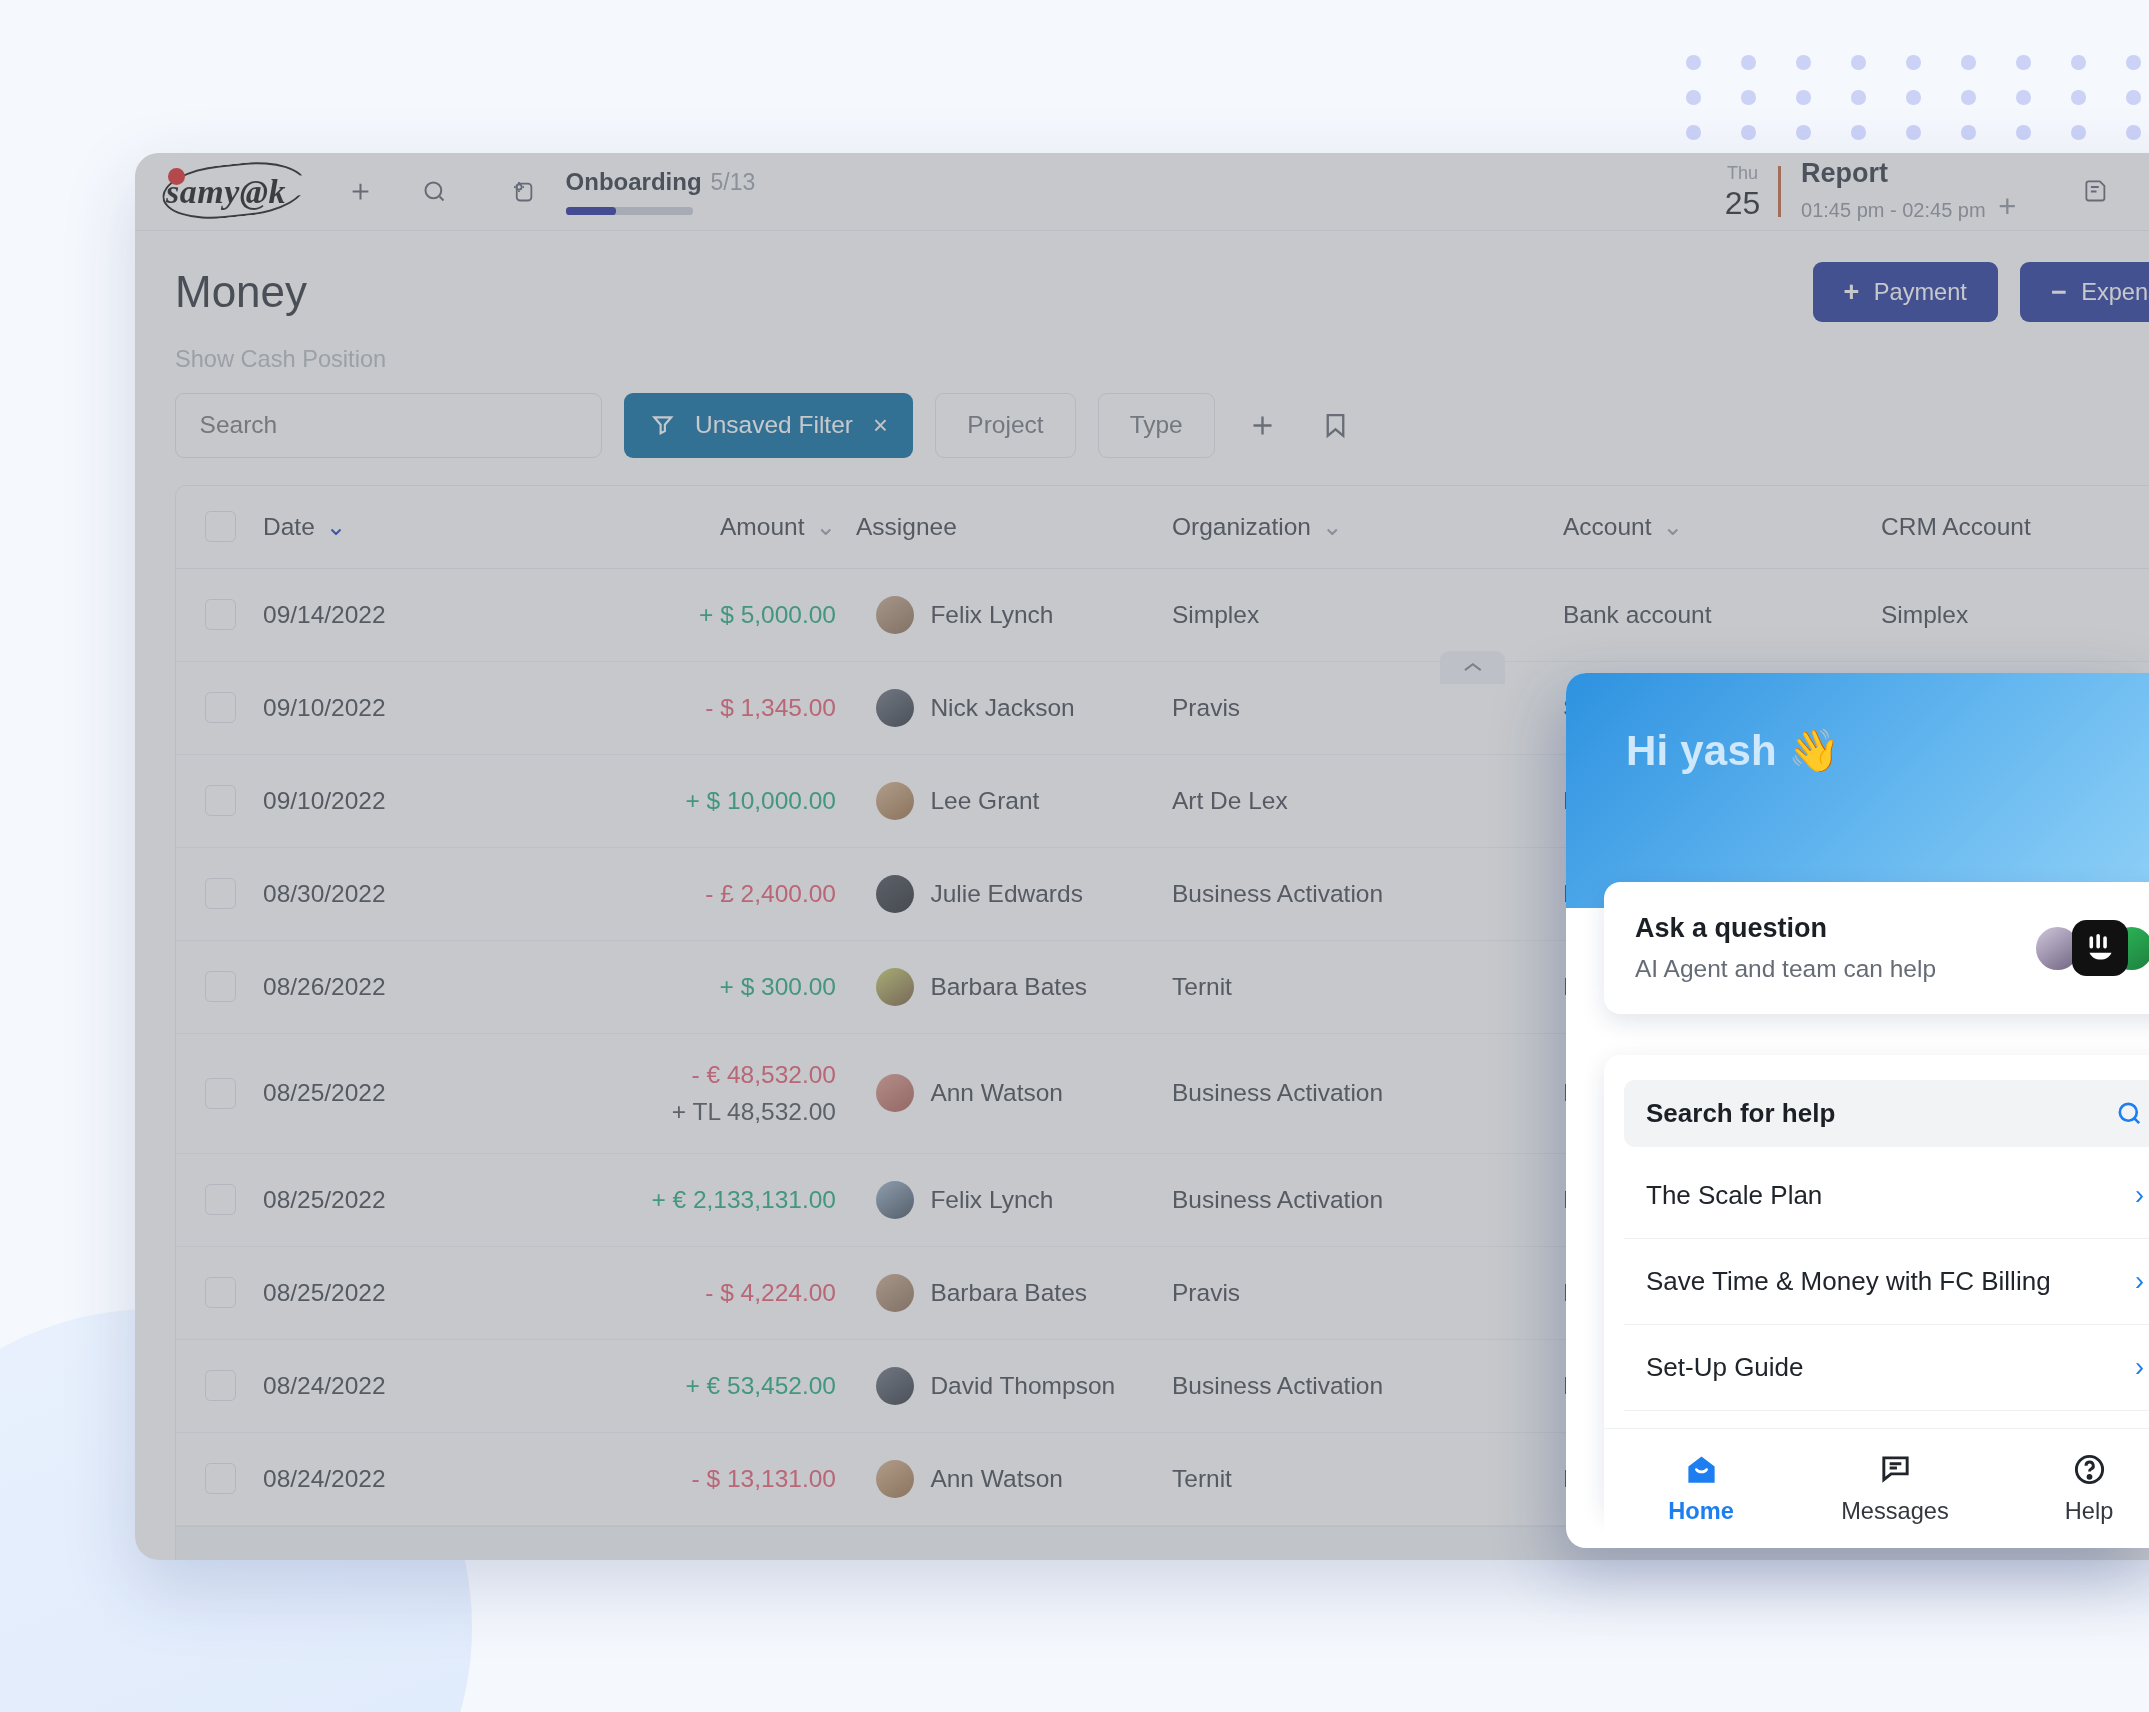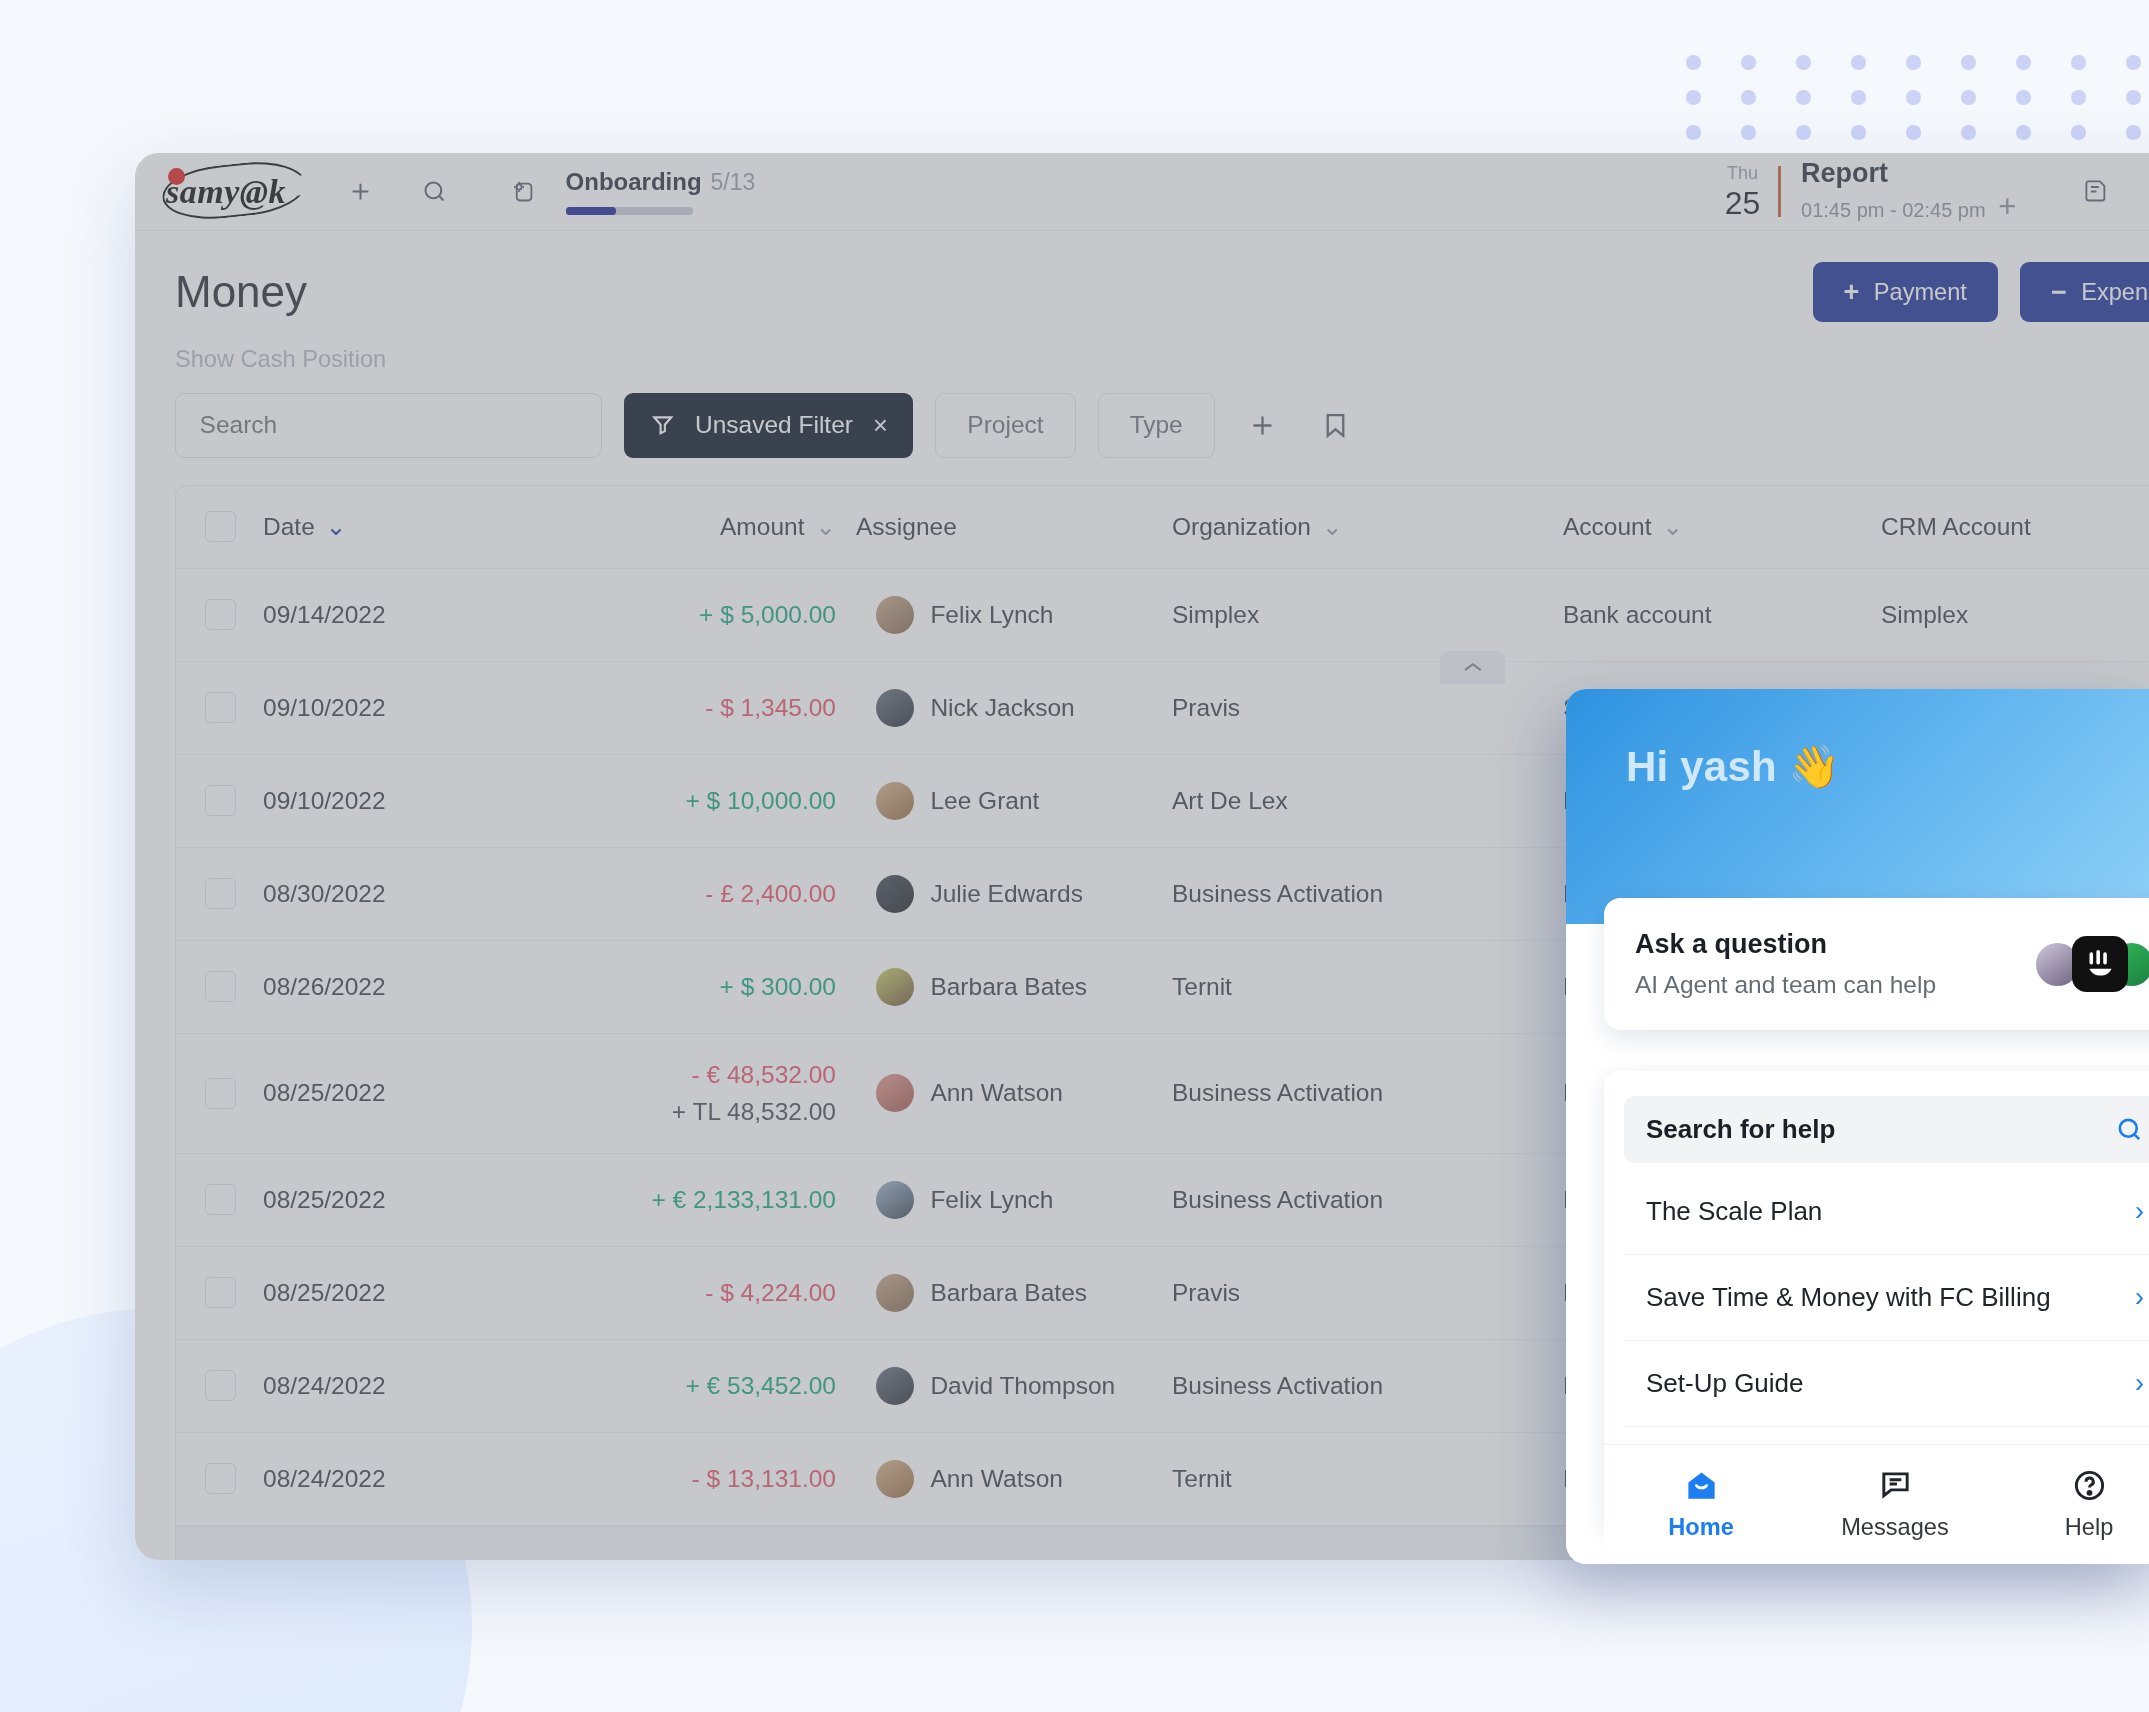--- a/index.html
+++ b/index.html
@@ -63,21 +63,21 @@
   .btn + .btn { margin-left: 22px; }
 
   .subtle { padding: 23.6px 40px 0 40px; font-size: 23.6px; color: #b6bbc5; }
 
   
   .filterbar { display: flex; align-items: center; gap: 22px; padding: 20px 40px 0 40px; }
   .search { width: 427px; height: 65px; border: 0.9px solid #dfe3ea; border-radius: 9px;
             background: #fff; font-size: 24.5px; color: #a7acb6; padding: 0 23.6px;
             font-family: inherit; outline: none; }
   .chip-active { display: flex; align-items: center; gap: 20px; height: 65px; padding: 0 25.5px;
-                 background: #0f172a; border-radius: 9px; color: #fff; font-size: 24.5px; cursor: pointer; }
+                 background: #0369a1; border-radius: 9px; color: #fff; font-size: 24.5px; cursor: pointer; }
   .chip-active svg { width: 25.5px; height: 25.5px; }
   .chip-x { font-size: 25.5px; opacity: .95; }
   .chip { height: 65px; padding: 0 31px; display: flex; align-items: center;
           border: 0.9px solid #e2e5ec; border-radius: 9px; background: #fff;
           font-size: 24.5px; color: #70767f; cursor: pointer; }
   .ic-btn { width: 51px; height: 51px; display: flex; align-items: center; justify-content: center;
             color: #5d636e; cursor: pointer; }
   .ic-btn svg { width: 31px; height: 31px; }
 
   
@@ -119,21 +119,21 @@
   .muted { color: #4a5059; }
 
   
   .totals { display: flex; align-items: center; height: 84px; background: #f7f8fb;
             border-top: 0.9px solid #eaedf2; font-size: 23px; color: #8b9099;
             padding: 0 29px; gap: 0; }
 
   
   .ic { position: absolute; left: 1566px; top: 673px; width: 583px; height: 875px;
         border-radius: 20px 0 0 20px; overflow: hidden;
-        box-shadow: -11px 22px 64px rgba(30,50,110,.28); background: #fff; z-index: 100; margin-top: 16px; }
+        box-shadow: -11px 22px 64px rgba(30,50,110,.28); background: #fff; z-index: 100; }
   .ic-hero { height: 235px; padding: 51px 0 0 60px; color: #fff;
              background: linear-gradient(135deg,#2e92e0 0%, #63b6ef 55%, #8fd0f7 100%); }
   .ic-hero h1 { font-size: 42px; font-weight: 700; line-height: 1.28; letter-spacing: 0.2px; }
   .ic-hero h1 .soft { color: #cfe8fb; }
   .ic-card { position: absolute; left: 38px; top: 209px; width: 582px; background: #fff;
              border-radius: 16.4px 0 0 16.4px; box-shadow: 0 7.3px 23.6px rgba(20,40,90,.12);
              padding: 31px 31px 31px 31px; display: flex; align-items: center; }
   .ic-card .t { font-size: 27px; font-weight: 700; color: #1b1f26; }
   .ic-card .s { font-size: 24.5px; color: #666c76; margin-top: 11px; }
   .ic-faces { margin-left: auto; display: flex; align-items: center; }

